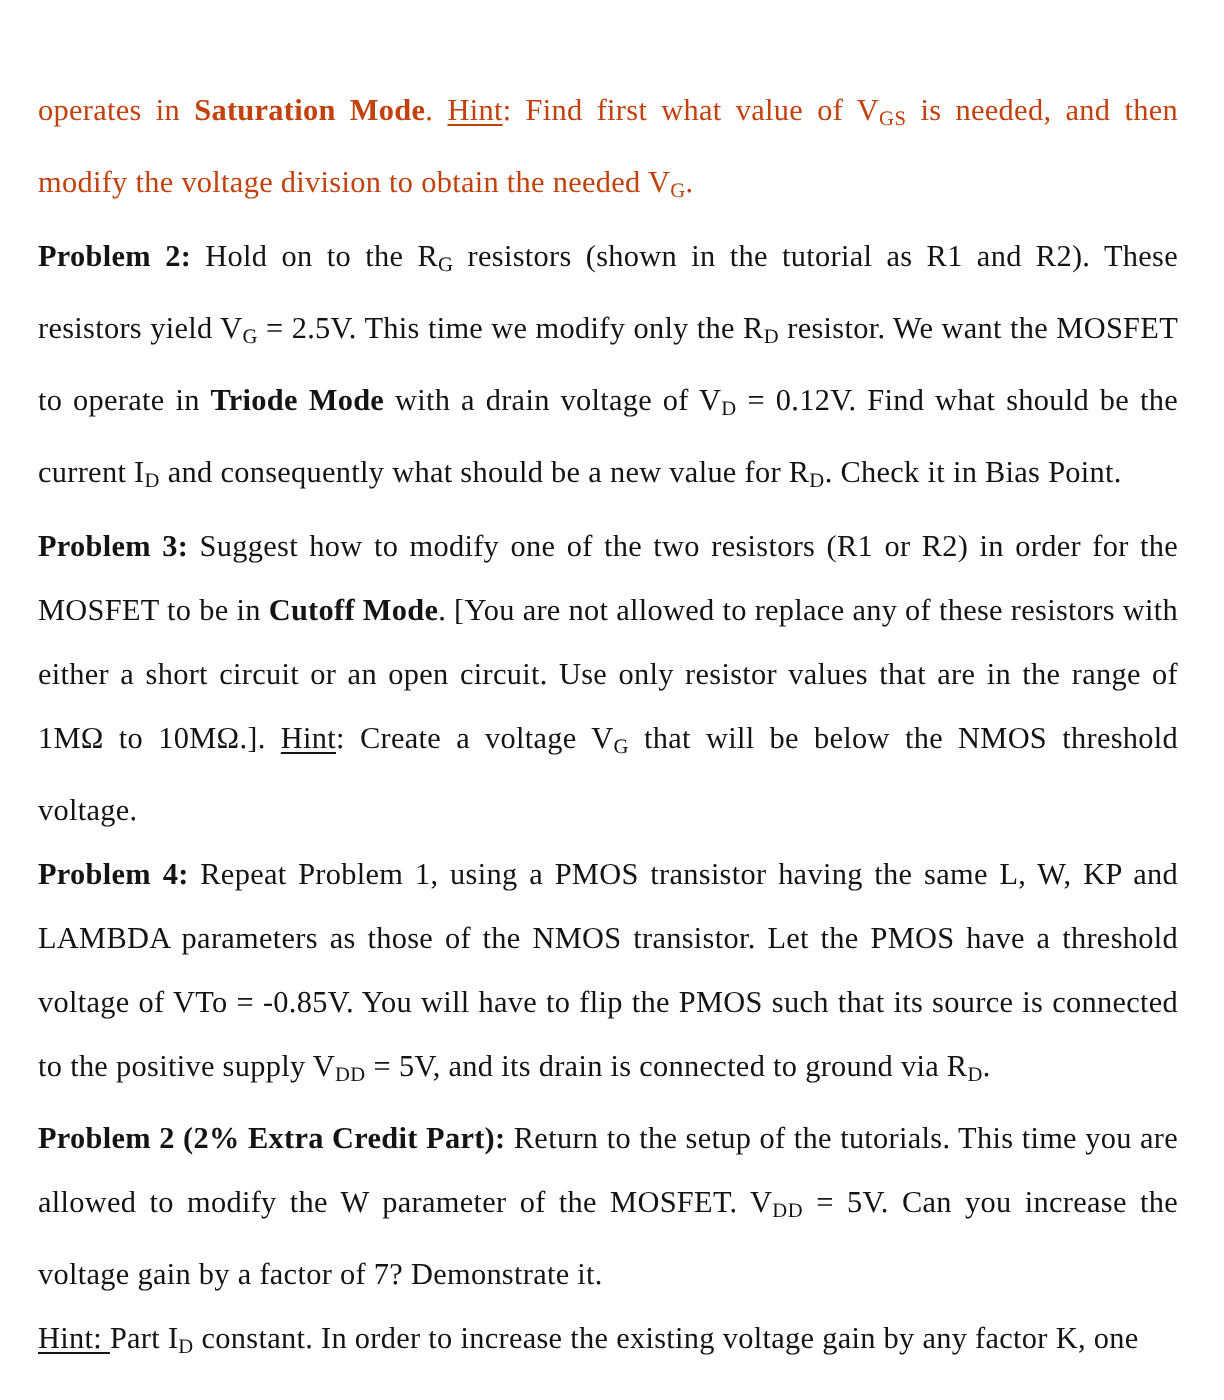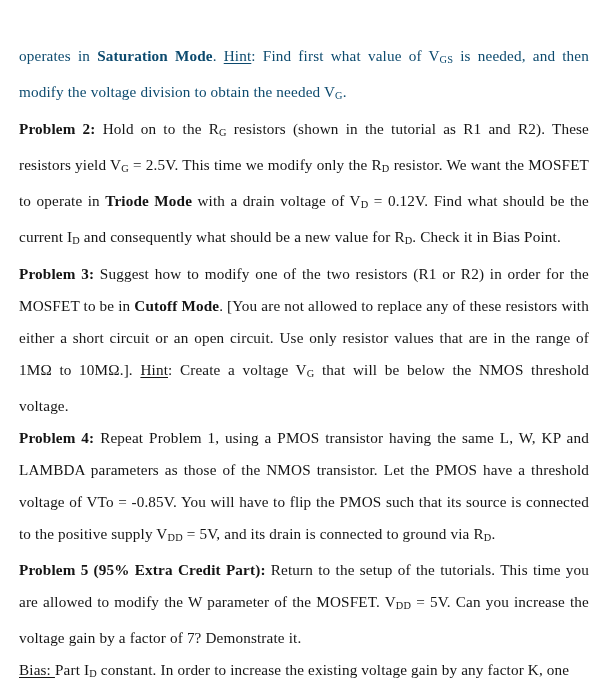--- a/index.html
+++ b/index.html
@@ -54,26 +54,26 @@
     vertical-align: -0.22em;
     letter-spacing: 0.02em;
   }
 </style>
 </head>
 <body style="background: rgb(255, 255, 255);">
 
 <div class="page">
   <div class="text-column">
 
-    <p class="para" style="color: #0c4a6e;"><span>operates in </span><b class="hd">Saturation Mode</b><span>. </span><u class="hint">Hint</u><span>: Find first what value of V</span><sub class="sc">GS</sub><span> is needed, and then modify the voltage division to obtain the needed V</span><sub class="sc">G</sub><span>.</span></p>
+    <p class="para" style="color: #c2410c;"><span>operates in </span><b class="hd">Saturation Mode</b><span>. </span><u class="hint">Hint</u><span>: Find first what value of V</span><sub class="sc">GS</sub><span> is needed, and then modify the voltage division to obtain the needed V</span><sub class="sc">G</sub><span>.</span></p>
 
     <p class="para" style="color: rgb(20, 20, 20);"><b class="hd">Problem 2:</b><span> Hold on to the R</span><sub class="sc">G</sub><span> resistors (shown in the tutorial as R1 and R2). These resistors yield V</span><sub class="sc">G</sub><span> = 2.5V. This time we modify only the R</span><sub class="sc">D</sub><span> resistor. We want the MOSFET to operate in </span><b class="hd">Triode Mode</b><span> with a drain voltage of V</span><sub class="sc">D</sub><span> = 0.12V. Find what should be the current I</span><sub class="sc">D</sub><span> and consequently what should be a new value for R</span><sub class="sc">D</sub><span>. Check it in Bias Point.</span></p>
 
     <p class="para" style="color: rgb(20, 20, 20);"><b class="hd">Problem 3:</b><span> Suggest how to modify one of the two resistors (R1 or R2) in order for the MOSFET to be in </span><b class="hd">Cutoff Mode</b><span>. [You are not allowed to replace any of these resistors with either a short circuit or an open circuit. Use only resistor values that are in the range of 1MΩ to 10MΩ.]. </span><u class="hint">Hint</u><span>: Create a voltage V</span><sub class="sc">G</sub><span> that will be below the NMOS threshold voltage.</span></p>
 
     <p class="para" style="color: rgb(20, 20, 20);"><b class="hd">Problem 4:</b><span> Repeat Problem 1, using a PMOS transistor having the same L, W, KP and LAMBDA parameters as those of the NMOS transistor. Let the PMOS have a threshold voltage of VTo = -0.85V. You will have to flip the PMOS such that its source is connected to the positive supply V</span><sub class="sc">DD</sub><span> = 5V, and its drain is connected to ground via R</span><sub class="sc">D</sub><span>.</span></p>
 
-    <p class="para" style="color: rgb(20, 20, 20);"><b class="hd">Problem 5 (95% Extra Credit Part):</b><span> Return to the setup of the tutorials. This time you are allowed to modify the W parameter of the MOSFET. V</span><sub class="sc">DD</sub><span> = 5V. Can you increase the voltage gain by a factor of 7? Demonstrate it.</span></p>
+    <p class="para" style="color: rgb(20, 20, 20);"><b class="hd">Problem 2 (2% Extra Credit Part):</b><span> Return to the setup of the tutorials. This time you are allowed to modify the W parameter of the MOSFET. V</span><sub class="sc">DD</sub><span> = 5V. Can you increase the voltage gain by a factor of 7? Demonstrate it.</span></p>
 
-    <p class="para last-flush" style="color: rgb(20, 20, 20);"><u class="hint">Bias: </u><span>Part I</span><sub class="sc">D</sub><span> constant. In order to increase the existing voltage gain by any factor K, one can decrease the overdrive voltage V</span><span> – V</span><span> by a factor of K and at the same time increase the aspect ratio W/L by a factor of K</span></p>
+    <p class="para last-flush" style="color: rgb(20, 20, 20);"><u class="hint">Hint: </u><span>Part I</span><sub class="sc">D</sub><span> constant. In order to increase the existing voltage gain by any factor K, one can decrease the overdrive voltage V</span><span> – V</span><span> by a factor of K and at the same time increase the aspect ratio W/L by a factor of K</span></p>
 
   </div>
 </div>
 
 </body></html>

